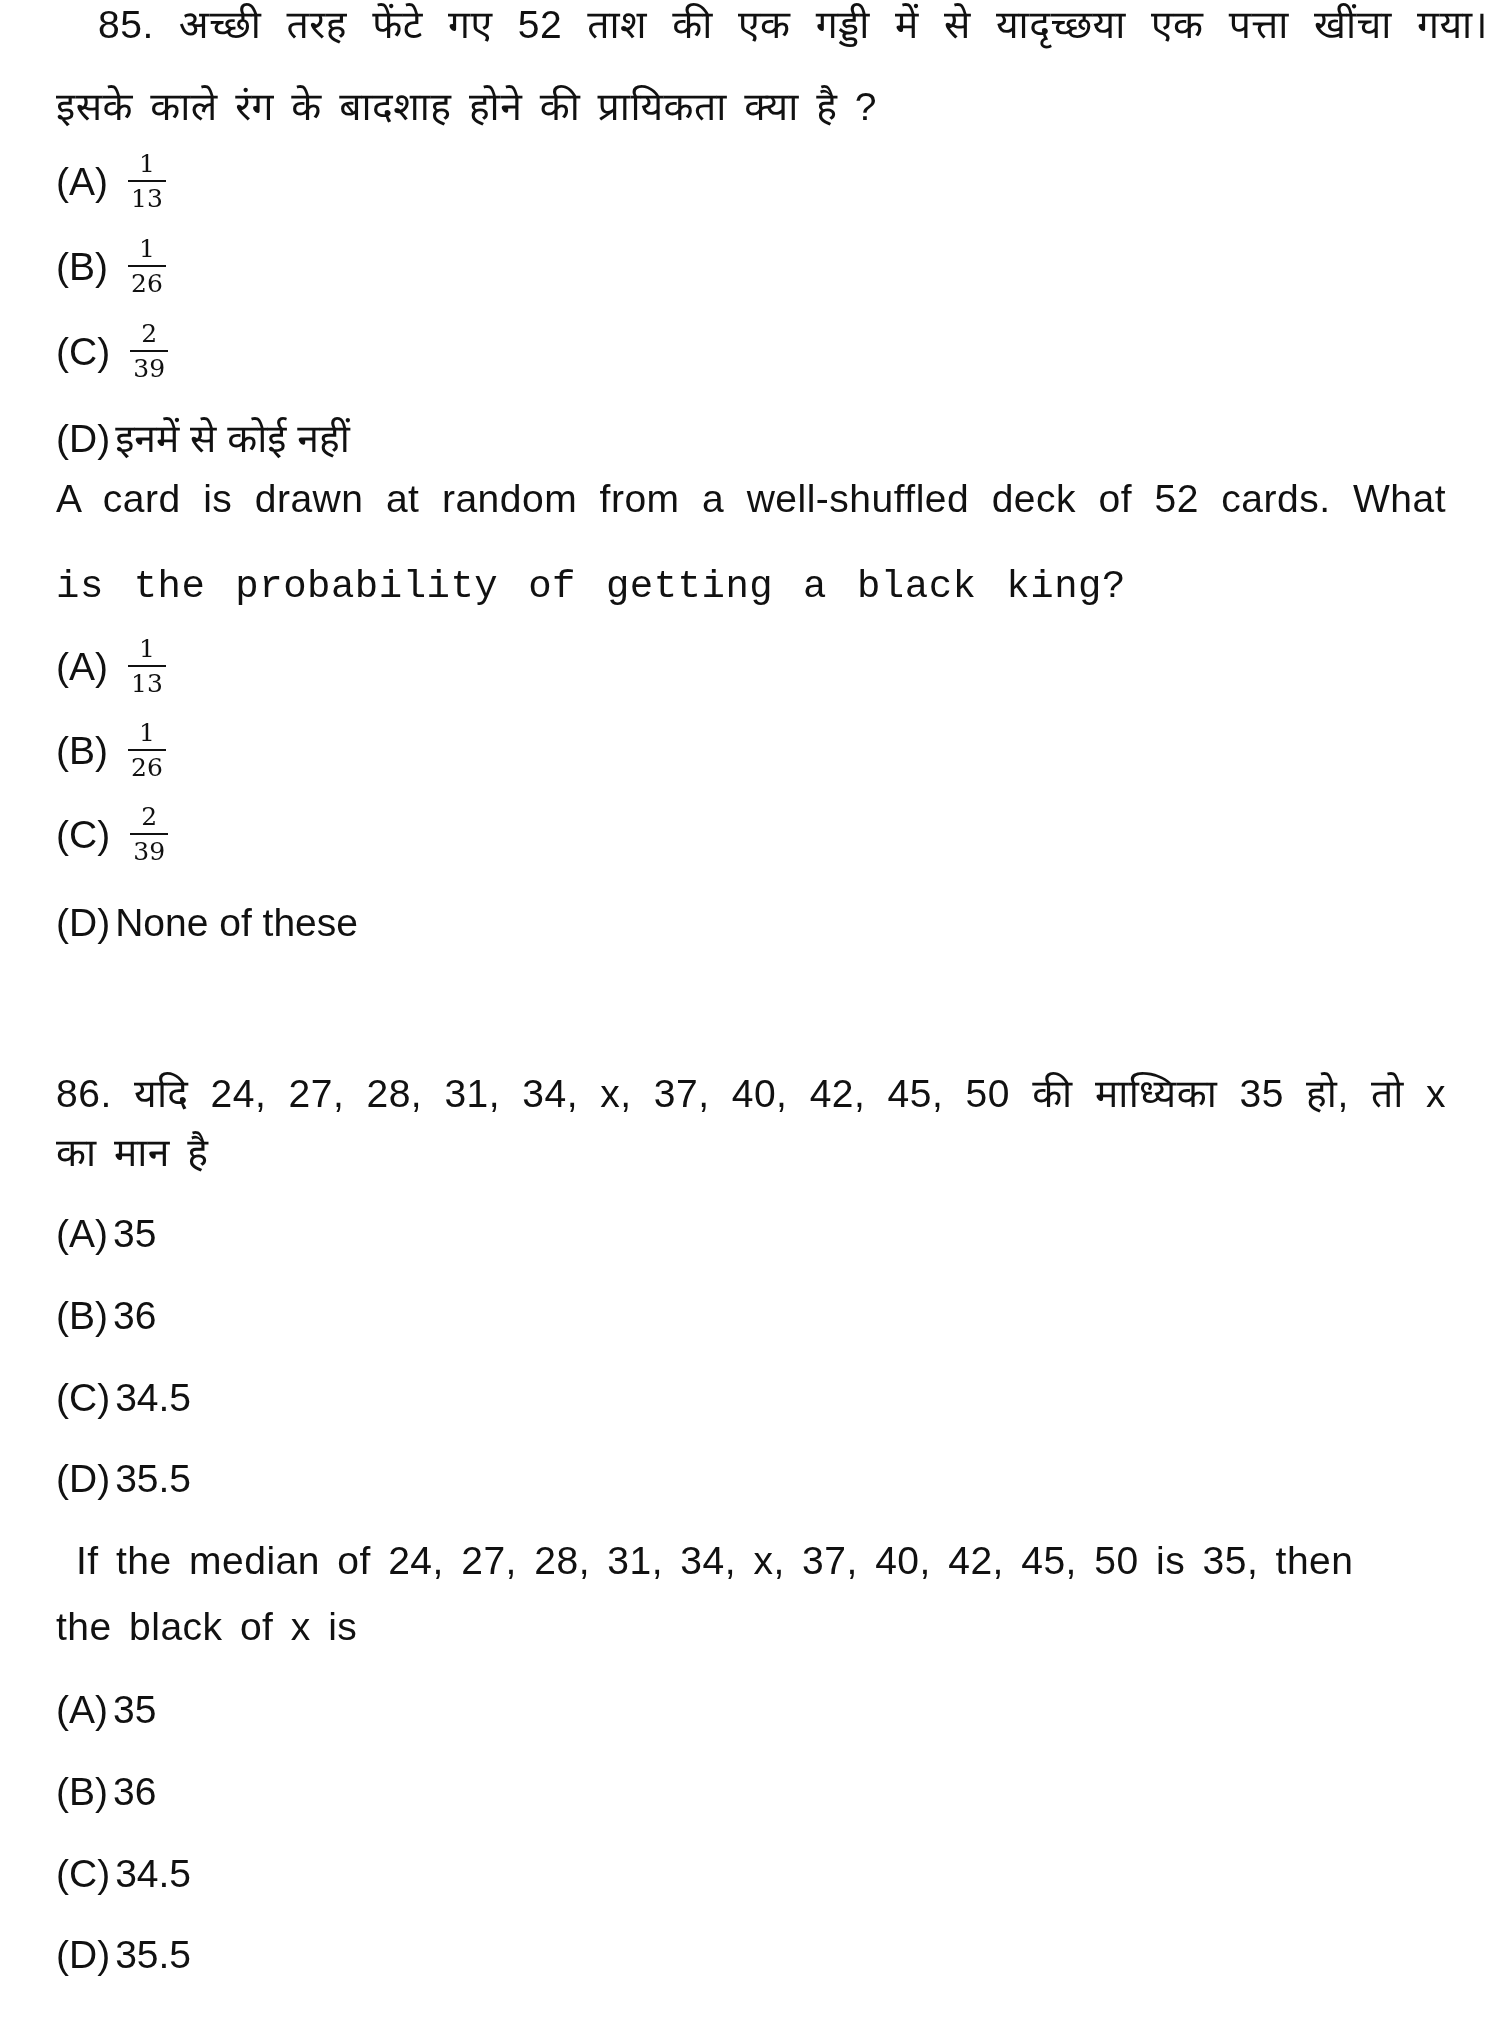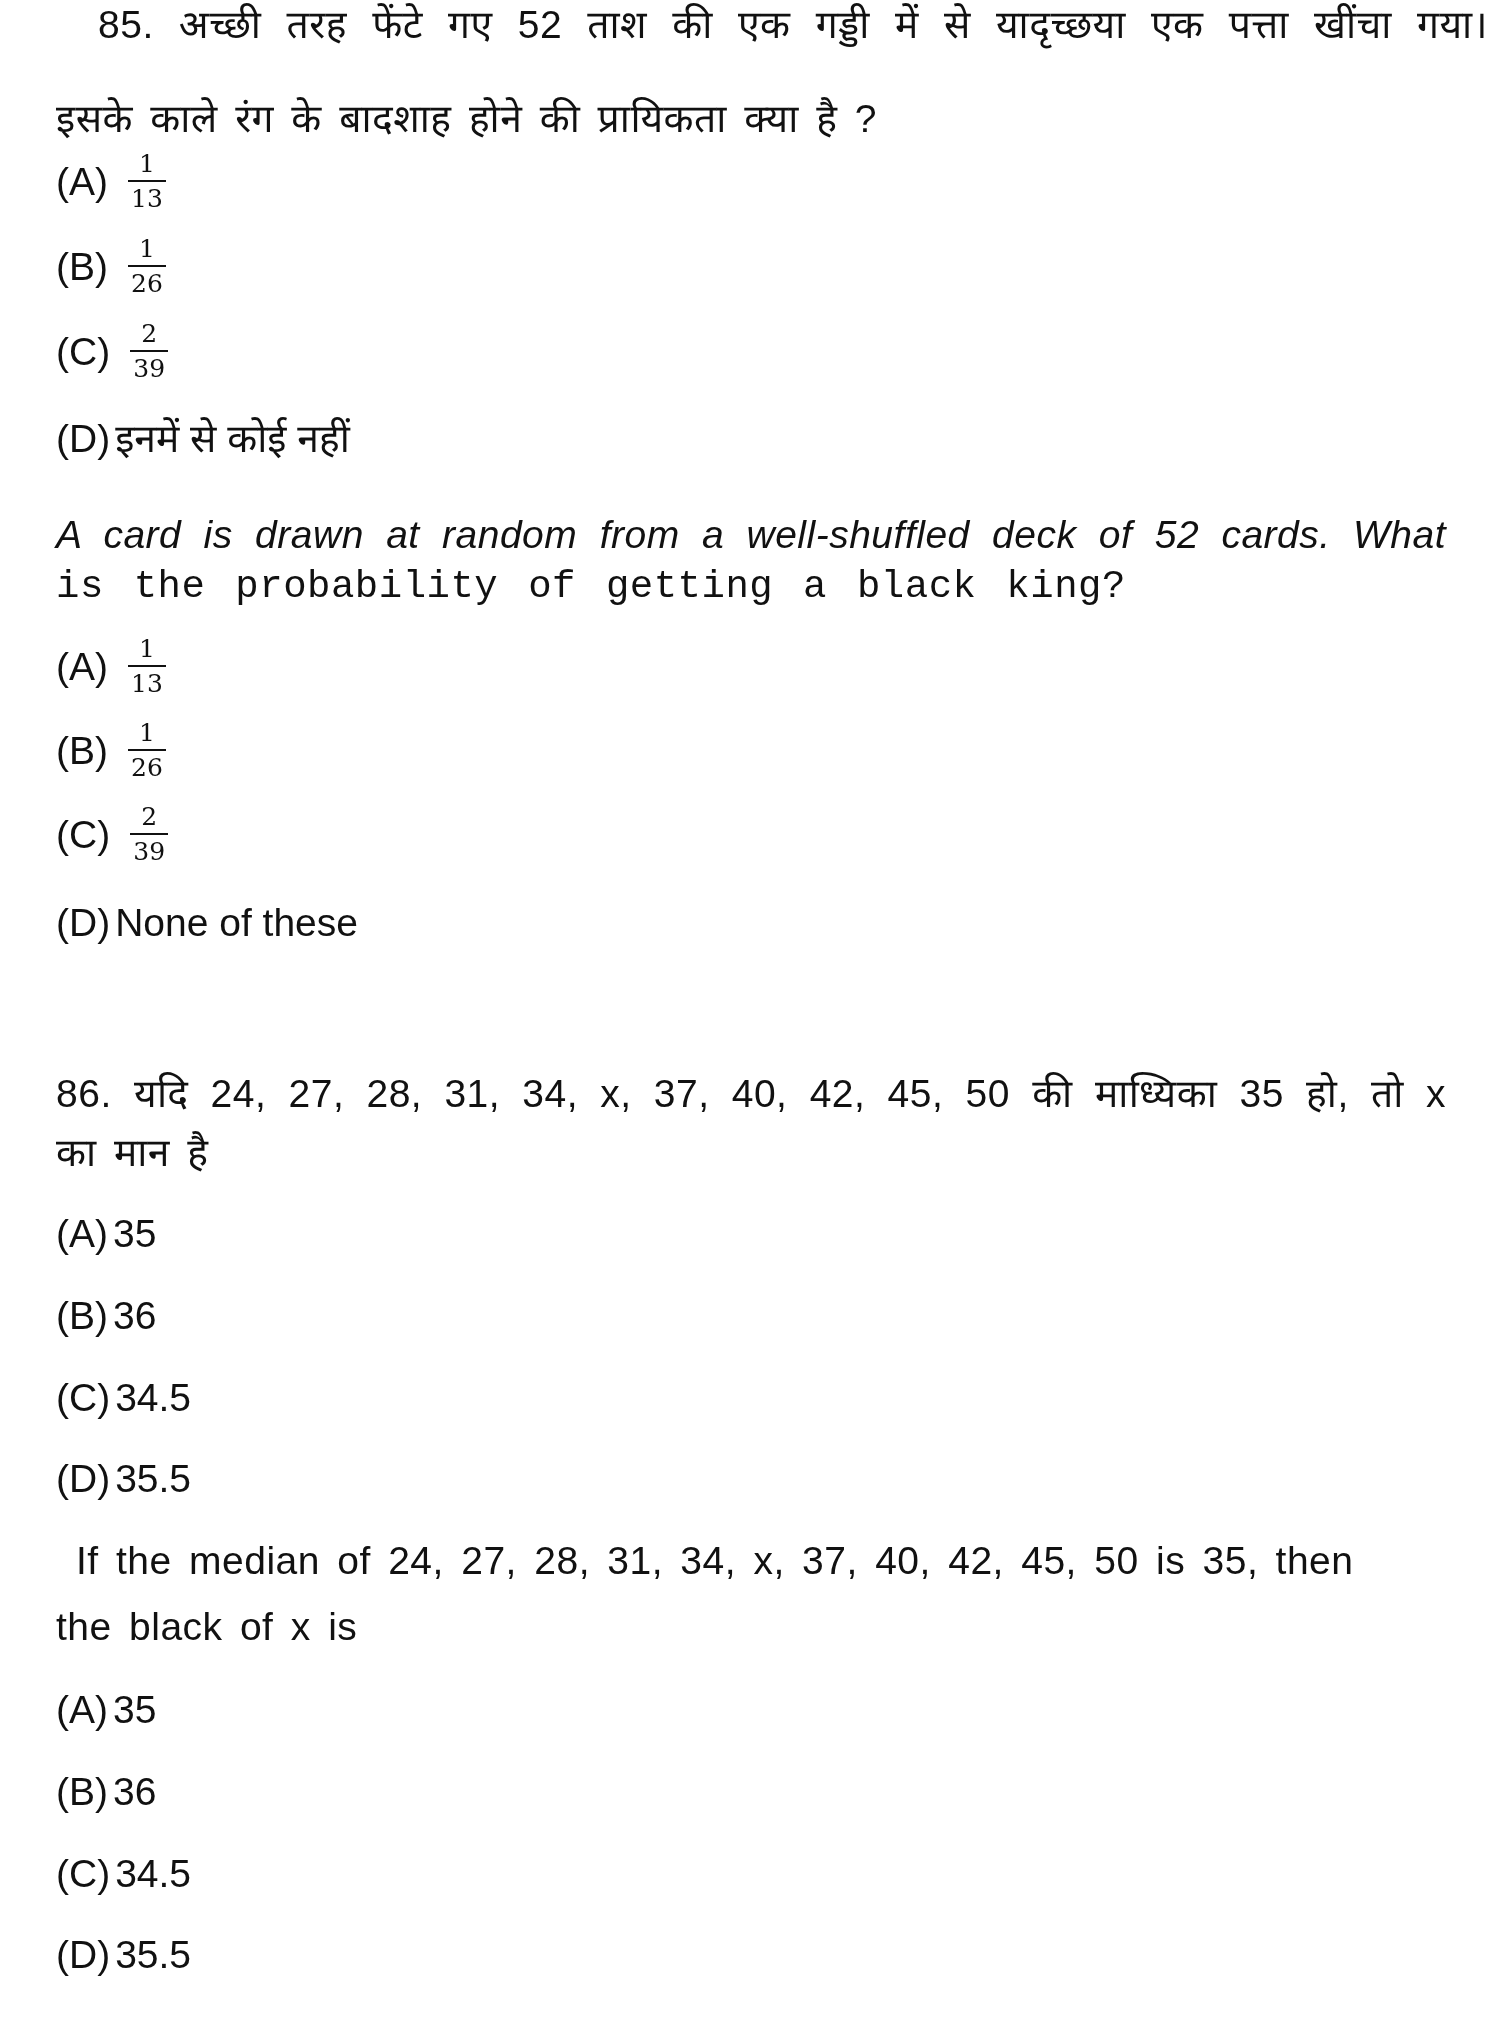--- a/index.html
+++ b/index.html
@@ -21,21 +21,21 @@
     display: inline-flex; flex-direction: column; align-items: center;
     margin-left: 20px; font-family: "DejaVu Serif", "Liberation Serif", serif;
     font-size: 25px; line-height: 28px;
   }
   .frac .bar { width: 38px; height: 2px; background: #111; margin: 2px 0 3px 0; }
 </style>
 </head>
 <body>
 
 <div class="line justify" style="top:2px;margin-left:42px;">85. अच्छी तरह फेंटे गए 52 ताश की एक गड्डी में से यादृच्छया एक पत्ता खींचा गया।</div>
-<div class="line" style="top:96px;">इसके काले रंग के बादशाह होने की प्रायिकता क्या है ?</div>
+<div class="line" style="top:84px;">इसके काले रंग के बादशाह होने की प्रायिकता क्या है ?</div>
 
 <div class="opt" style="top:150px;">
   <span class="lbl">(A)</span>
   <span class="frac">
     <span>1</span>
     <span class="bar"></span>
     <span>13</span>
   </span>
 </div>
 <div class="opt" style="top:235px;">
@@ -52,21 +52,21 @@
     <span>2</span>
     <span class="bar"></span>
     <span>39</span>
   </span>
 </div>
 <div class="opt" style="top:416px;">
   <span class="lbl">(D)</span>
   <span class="val">इनमें से कोई नहीं</span>
 </div>
 
-<div class="line justify" style="top:512px;font-style:italic;">A card is drawn at random from a well-shuffled deck of 52 cards. What</div>
+<div class="line justify" style="top:476px;">A card is drawn at random from a well-shuffled deck of 52 cards. What</div>
 <div class="line" style="top:564px;font-family:Liberation Mono, monospace;">is the probability of getting a black king?</div>
 
 <div class="opt" style="top:635px;">
   <span class="lbl">(A)</span>
   <span class="frac">
     <span>1</span>
     <span class="bar"></span>
     <span>13</span>
   </span>
 </div>

